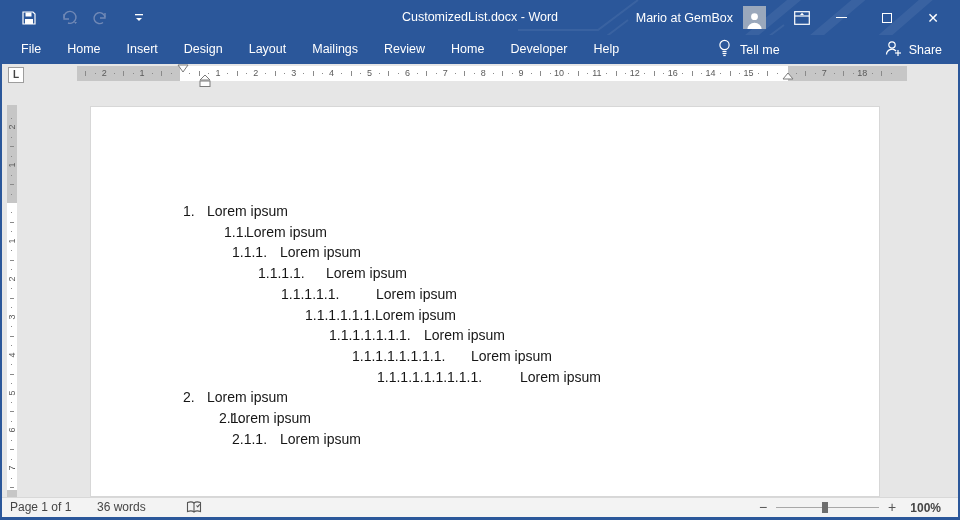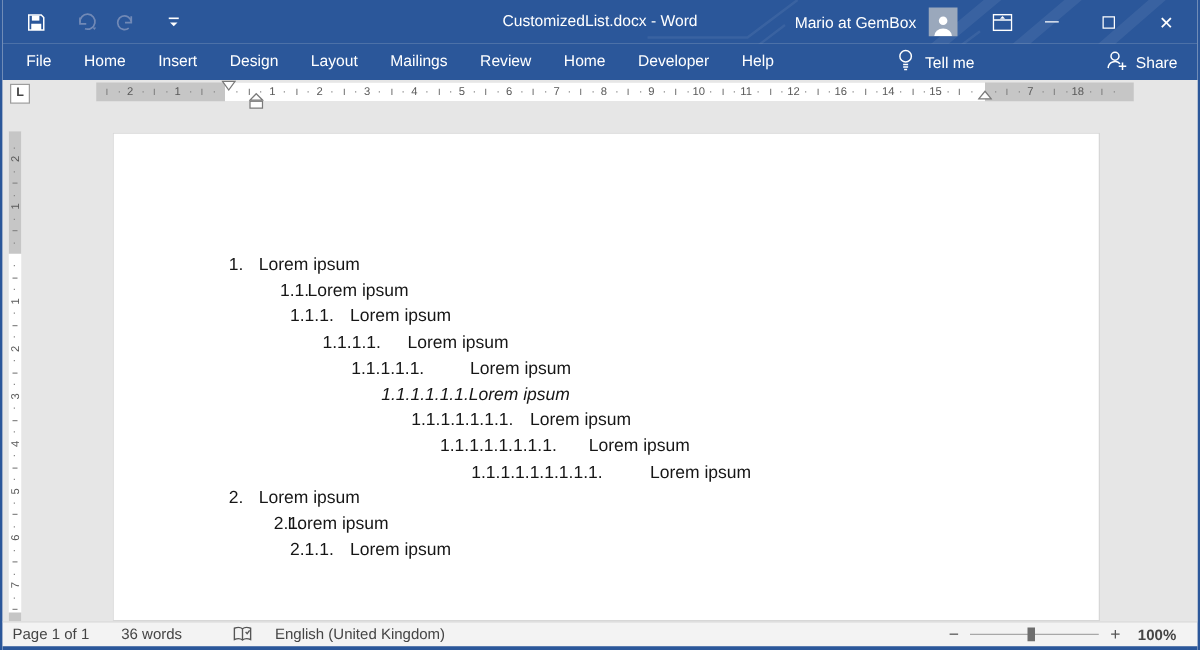--- a/index.html
+++ b/index.html
@@ -330,21 +330,21 @@
           <span style="left: 189px;">Lorem ipsum</span>
         </div>
         <div class="lrow" style="top: 158.1px; left: 0px; width: 100%; text-decoration: underline;">
           <span style="left: 167px;">1.1.1.1.</span>
           <span style="left: 235px;">Lorem ipsum</span>
         </div>
         <div class="lrow" style="top: 178.8px; left: 0px; width: 100%;">
           <span style="left: 190px;">1.1.1.1.1.</span>
           <span style="left: 285px;">Lorem ipsum</span>
         </div>
-        <div class="lrow" style="top: 199.5px; left: 0px; width: 100%; font-style: italic;">
+        <div class="lrow" style="top: 199.5px; left: 0px; width: 100%;">
           <span style="left: 214px;">1.1.1.1.1.1.</span>
           <span style="left: 284px;">Lorem ipsum</span>
         </div>
         <div class="lrow" style="top: 220.2px; left: 0px; width: 100%;">
           <span style="left: 238px; text-align: center;">1.1.1.1.1.1.1.</span>
           <span style="left: 333px;">Lorem ipsum</span>
         </div>
         <div class="lrow" style="top: 240.9px; left: 0px; width: 100%;">
           <span style="left: 261px;">1.1.1.1.1.1.1.1.</span>
           <span style="left: 380px;">Lorem ipsum</span>
@@ -371,21 +371,20 @@
   <div id="statusbar">
     <div class="sitem" style="left:8px;">Page 1 of 1</div>
     <div class="sitem" style="left:95px;">36 words</div>
     <div class="sitem" style="left:184px;top:3px;">
       <svg width="16" height="13" viewBox="0 0 16 13">
           <path d="M8 2 C6.5 0.8 3.5 0.8 1.5 1.6 V10.6 C3.5 9.8 6.5 9.8 8 11 C9.5 9.8 12.5 9.8 14.5 10.6 V1.6 C12.5 0.8 9.5 0.8 8 2 Z" fill="none" stroke="#555" stroke-width="1.1"></path>
           <line x1="8" y1="2" x2="8" y2="11" stroke="#555" stroke-width="1.1"></line>
           <path d="M10.5 4.5 l1.2 1.4 l2 -2.6" fill="none" stroke="#555" stroke-width="1.1"></path>
         </svg>
     </div>
-    <div class="sitem" style="left:218px;">English (United Kingdom)</div>
     <div id="zoomctl">
       <span class="zbtn">−</span>
       <div id="zoomtrack">
         <div id="zoomthumb"></div>
       </div>
       <span class="zbtn">+</span>
       <span style="margin-left:14px;font-weight:bold;">100%</span>
     </div>
   </div>
   <div id="bottomborder"></div>

